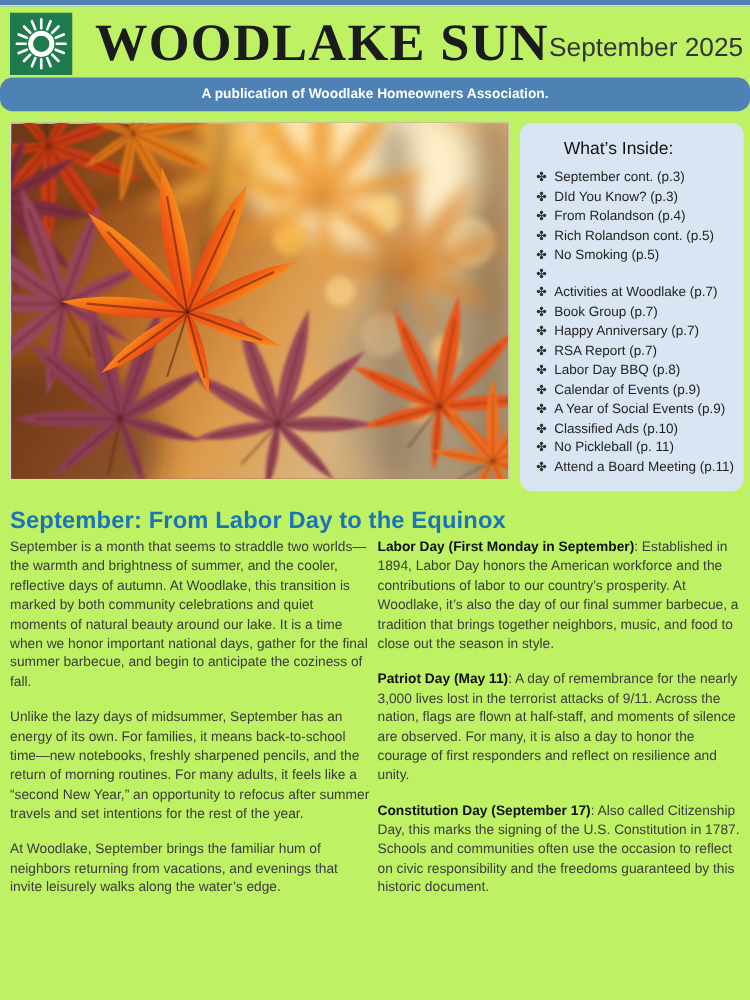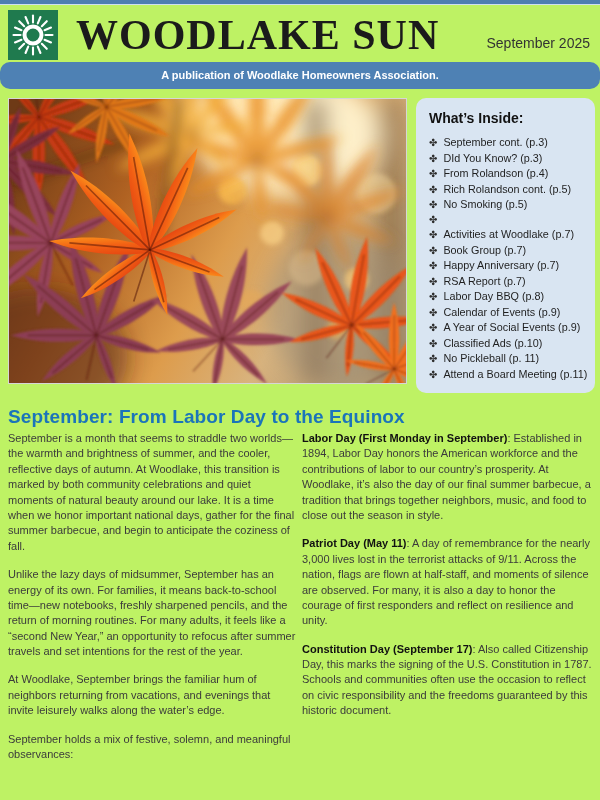--- a/index.html
+++ b/index.html
@@ -13,39 +13,39 @@
   .masthead {
     display: flex; align-items: center; padding: 7px 10px 4px 8px; height: 57px;
   }
   .logo { width: 50px; height: 50px; flex: 0 0 50px; }
   .paper-title {
     flex: 1; margin-left: 18px; font-family: "Liberation Serif", serif;
     font-weight: bold; font-size: 42px; letter-spacing: 1px; color: #1b1b1b;
     line-height: 1; white-space: nowrap;
   }
   .issue-date {
-    font-size: 14px; color: #333; align-self: flex-end; margin-bottom: 7px;
+    font-size: 21px; color: #333; align-self: flex-end; margin-bottom: 7px;
     white-space: nowrap;
   }
   .tagline-bar {
     background: #4e81b4; color: #fff; text-align: center;
     font-size: 11px; padding: 7px 0 8px; font-weight: bold; border-radius: 10px;
   }
   .content { padding: 9px 8px 0; }
   .hero-row { display: flex; gap: 9px; align-items: flex-start; }
   .photo-frame {
     width: 399px; height: 286px; flex: 0 0 399px;
     border: 1px solid #d6d6d6; background: #a86a30; overflow: hidden;
   }
   .photo-frame svg { display: block; width: 100%; height: 100%; }
   .inside-box {
     flex: 1; background: #d9e5f2; border-radius: 10px;
     padding: 12px 8px 11px 13px; min-height: 270px;
   }
-  .inside-title { font-size: 14px; font-weight: bold; color: #121212; margin-bottom: 9px; }
+  .inside-title { font-size: 14px; font-weight: normal; color: #121212; margin-bottom: 9px; margin-left: 22px; }
   .inside-list { list-style: none; }
   .inside-list li {
     display: flex; align-items: baseline; font-size: 10.8px; color: #1f1f1f;
     line-height: 14.5px; white-space: nowrap;
   }
   .bullet { flex: 0 0 auto; margin-right: 6px; font-size: 10px; color: #2e2e2e; }
   .headline {
     color: #1b74ba; font-size: 19px; font-weight: bold;
     margin: 13px 0 3px; letter-spacing: 0.1px;
   }
@@ -262,21 +262,20 @@
       </div>
     </div>
 
     <h1 class="headline">September: From Labor Day to the Equinox</h1>
 
     <div class="columns">
       <div class="col">
         <p>September is a month that seems to straddle two worlds—the warmth and brightness of summer, and the cooler, reflective days of autumn. At Woodlake, this transition is marked by both community celebrations and quiet moments of natural beauty around our lake. It is a time when we honor important national days, gather for the final summer barbecue, and begin to anticipate the coziness of fall.</p>
         <p>Unlike the lazy days of midsummer, September has an energy of its own. For families, it means back-to-school time—new notebooks, freshly sharpened pencils, and the return of morning routines. For many adults, it feels like a “second New Year,” an opportunity to refocus after summer travels and set intentions for the rest of the year.</p>
         <p>At Woodlake, September brings the familiar hum of neighbors returning from vacations, and evenings that invite leisurely walks along the water’s edge.</p>
-        <p>September holds a mix of festive, solemn, and meaningful observances:</p>
       </div>
       <div class="col">
         <p><strong>Labor Day (First Monday in September)</strong><span>: Established in 1894, Labor Day honors the American workforce and the contributions of labor to our country’s prosperity. At Woodlake, it’s also the day of our final summer barbecue, a tradition that brings together neighbors, music, and food to close out the season in style.</span></p>
         <p><strong>Patriot Day (May 11)</strong><span>: A day of remembrance for the nearly 3,000 lives lost in the terrorist attacks of 9/11. Across the nation, flags are flown at half-staff, and moments of silence are observed. For many, it is also a day to honor the courage of first responders and reflect on resilience and unity.</span></p>
         <p><strong>Constitution Day (September 17)</strong><span>: Also called Citizenship Day, this marks the signing of the U.S. Constitution in 1787. Schools and communities often use the occasion to reflect on civic responsibility and the freedoms guaranteed by this historic document.</span></p>
       </div>
     </div>
 
   </div>
 </div>

